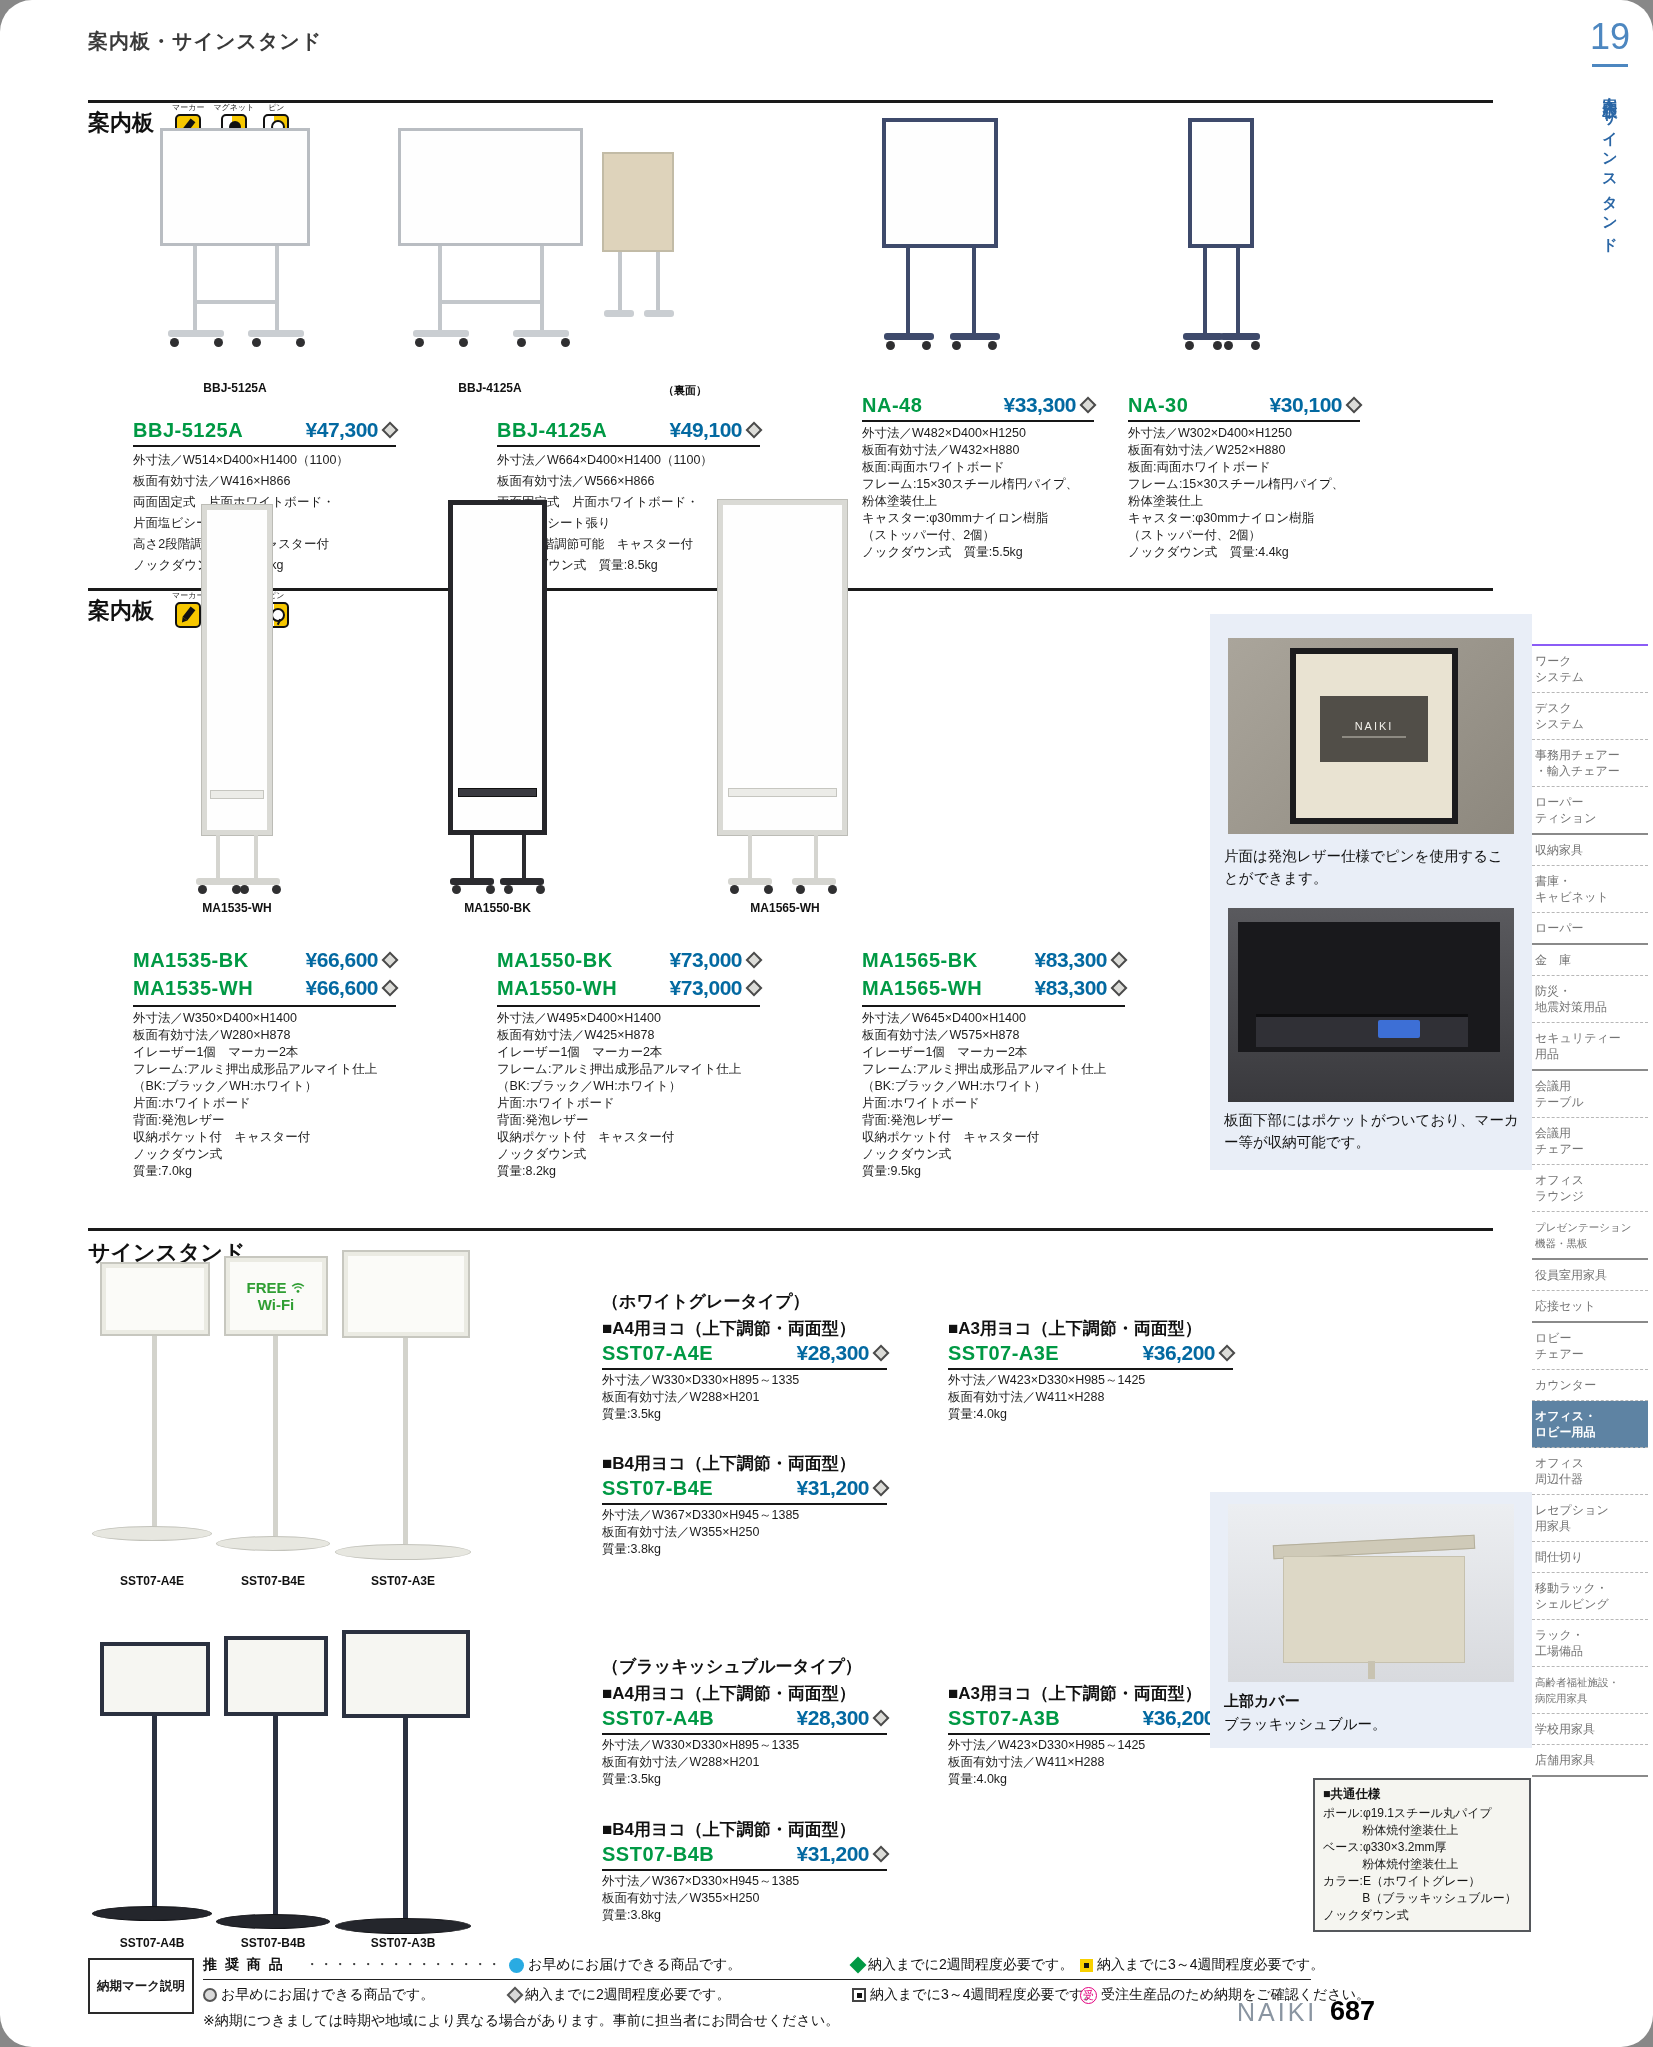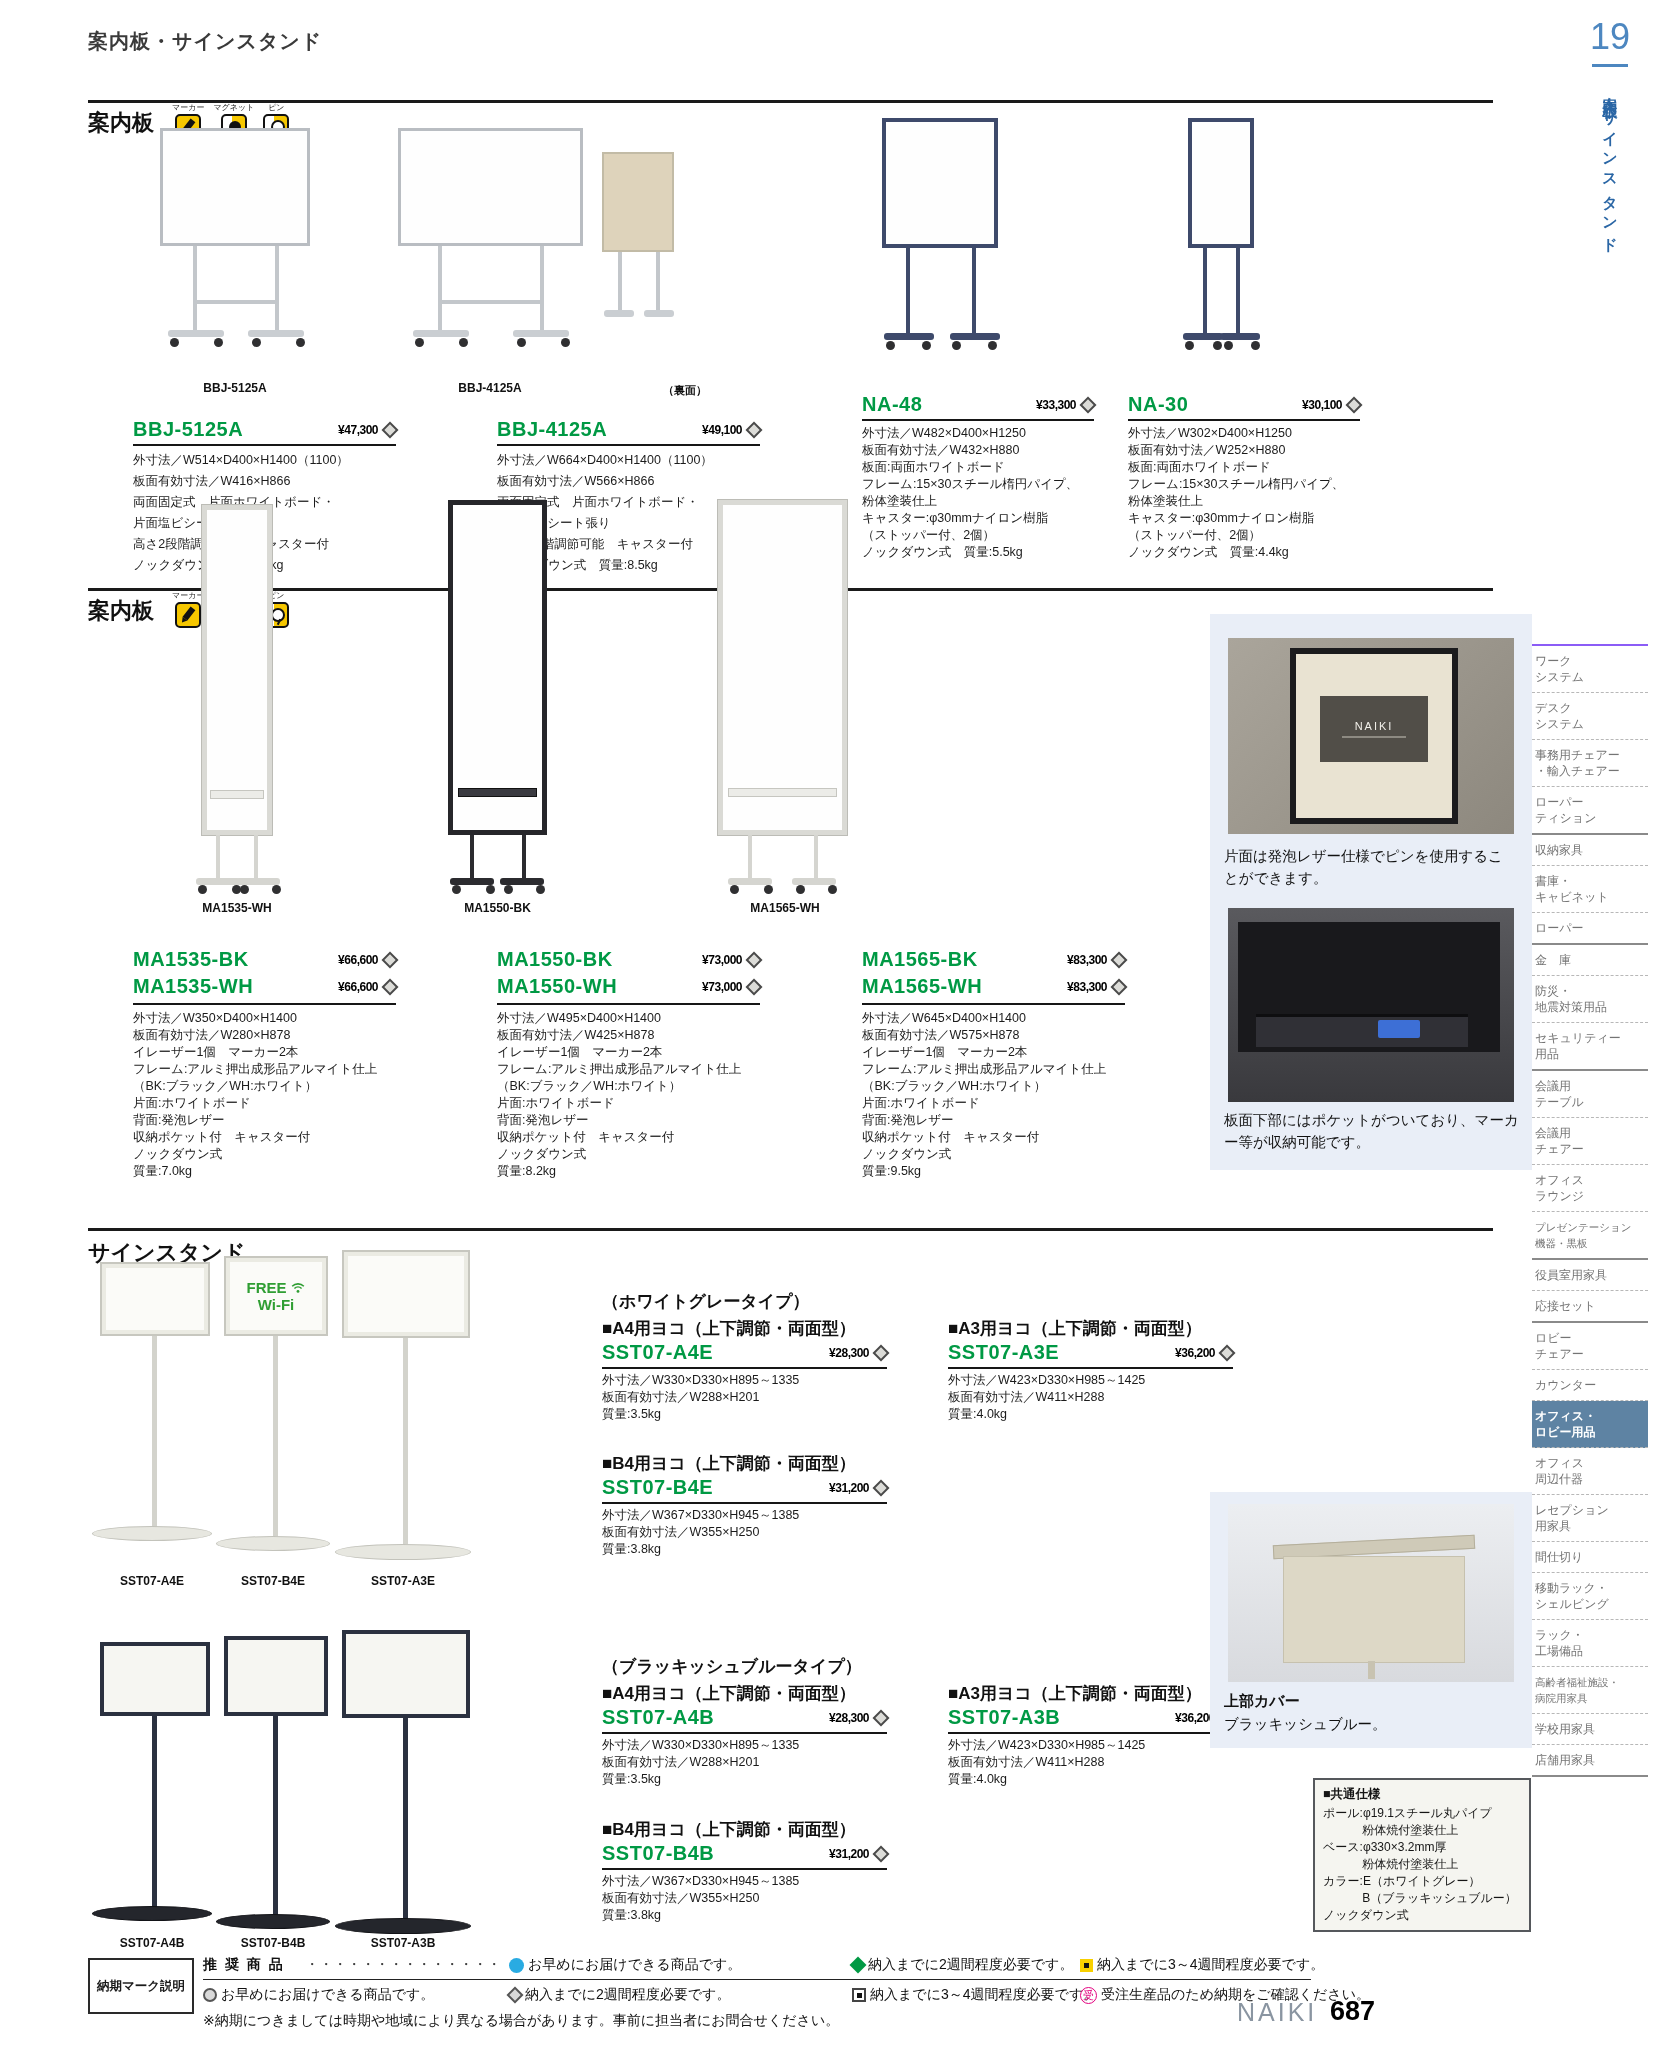--- a/index.html
+++ b/index.html
@@ -1,17 +1,17 @@
 <!DOCTYPE html>
 <html><head>
 <meta charset="utf-8">
 <style>
   body{margin:0;background:#888;}
   .page{position:relative;width:1653px;height:2047px;background:#ffffff;overflow:hidden;
-        font-family:"Liberation Sans","DejaVu Sans",sans-serif;color:#1b1b1b;}
+        font-family:"Liberation Sans","DejaVu Sans",sans-serif;color:#1b1b1b;border-radius:32px;}
   .abs{position:absolute;}
   .h-title{font-size:20px;font-weight:bold;color:#3a3a3a;letter-spacing:1px;}
   .pagenum{font-size:36px;color:#4d87c0;}
   .pnline{width:36px;height:3px;background:#4d87c0;}
   .vtab{writing-mode:vertical-rl;font-size:15px;font-weight:bold;color:#2a66a5;letter-spacing:4px;}
   .hr{height:3px;background:#1a1a1a;}
   .sec-title{font-size:22px;font-weight:bold;color:#111;}
   .icon-set{display:flex;gap:9px;}
   .icon-unit{text-align:center;}
   .icon-cap{display:block;font-size:8px;color:#222;margin-bottom:1px;white-space:nowrap;}
@@ -20,21 +20,21 @@
   .pen{position:absolute;left:9px;top:3px;width:6px;height:13px;background:#111;transform:rotate(38deg);}
   .pen:after{content:'';position:absolute;bottom:-5px;left:0;border-left:3px solid transparent;border-right:3px solid transparent;border-top:5px solid #111;}
   .ball{position:absolute;left:6px;top:5px;width:12px;height:12px;border-radius:50%;background:#111;}
   .pinhead{position:absolute;left:6px;top:4px;width:10px;height:10px;border:2px solid #111;border-radius:50%;background:#fff;}
   .pinstem{position:absolute;left:13px;top:15px;width:2px;height:6px;background:#111;transform:rotate(25deg);}
   .img-label{font-size:12px;font-weight:bold;color:#111;text-align:center;}
   .prow{display:flex;justify-content:space-between;align-items:center;border-bottom:2px solid #161616;padding-bottom:3px;}
   .prow-line{display:flex;justify-content:space-between;align-items:center;padding-bottom:4px;}
   .rows-block{border-bottom:2px solid #161616;padding-bottom:1px;}
   .code{font-size:20px;font-weight:bold;color:#009944;letter-spacing:0.5px;}
-  .price{font-size:12px;font-weight:bold;color:#000000;display:flex;align-items:center;gap:6px;letter-spacing:-0.5px;}
+  .price{font-size:21px;font-weight:bold;color:#0369a1;display:flex;align-items:center;gap:6px;letter-spacing:-0.5px;}
   .dia{width:12px;height:12px;background:#dcdcd8;border:2px solid #4a4a4a;transform:rotate(45deg);display:inline-block;box-sizing:border-box;}
   .specs{font-size:12.5px;color:#1b1b1b;}
   .specs.lh21 div{line-height:21px;}
   .specs.lh17 div{line-height:17px;}
   .h-item{font-size:17px;font-weight:bold;color:#111;}
   .type-label{font-size:17px;font-weight:bold;color:#111;}
   .board{position:absolute;background:#fefefe;border:3px solid #b9bdc2;box-sizing:border-box;}
   .board.navy{border:4px solid #3e4a6b;}
   .board.bframe{border:5px solid #26262a;}
   .board.wframe{border:5px solid #dadad5;box-shadow:0 0 0 1px #bcbcb6;}

